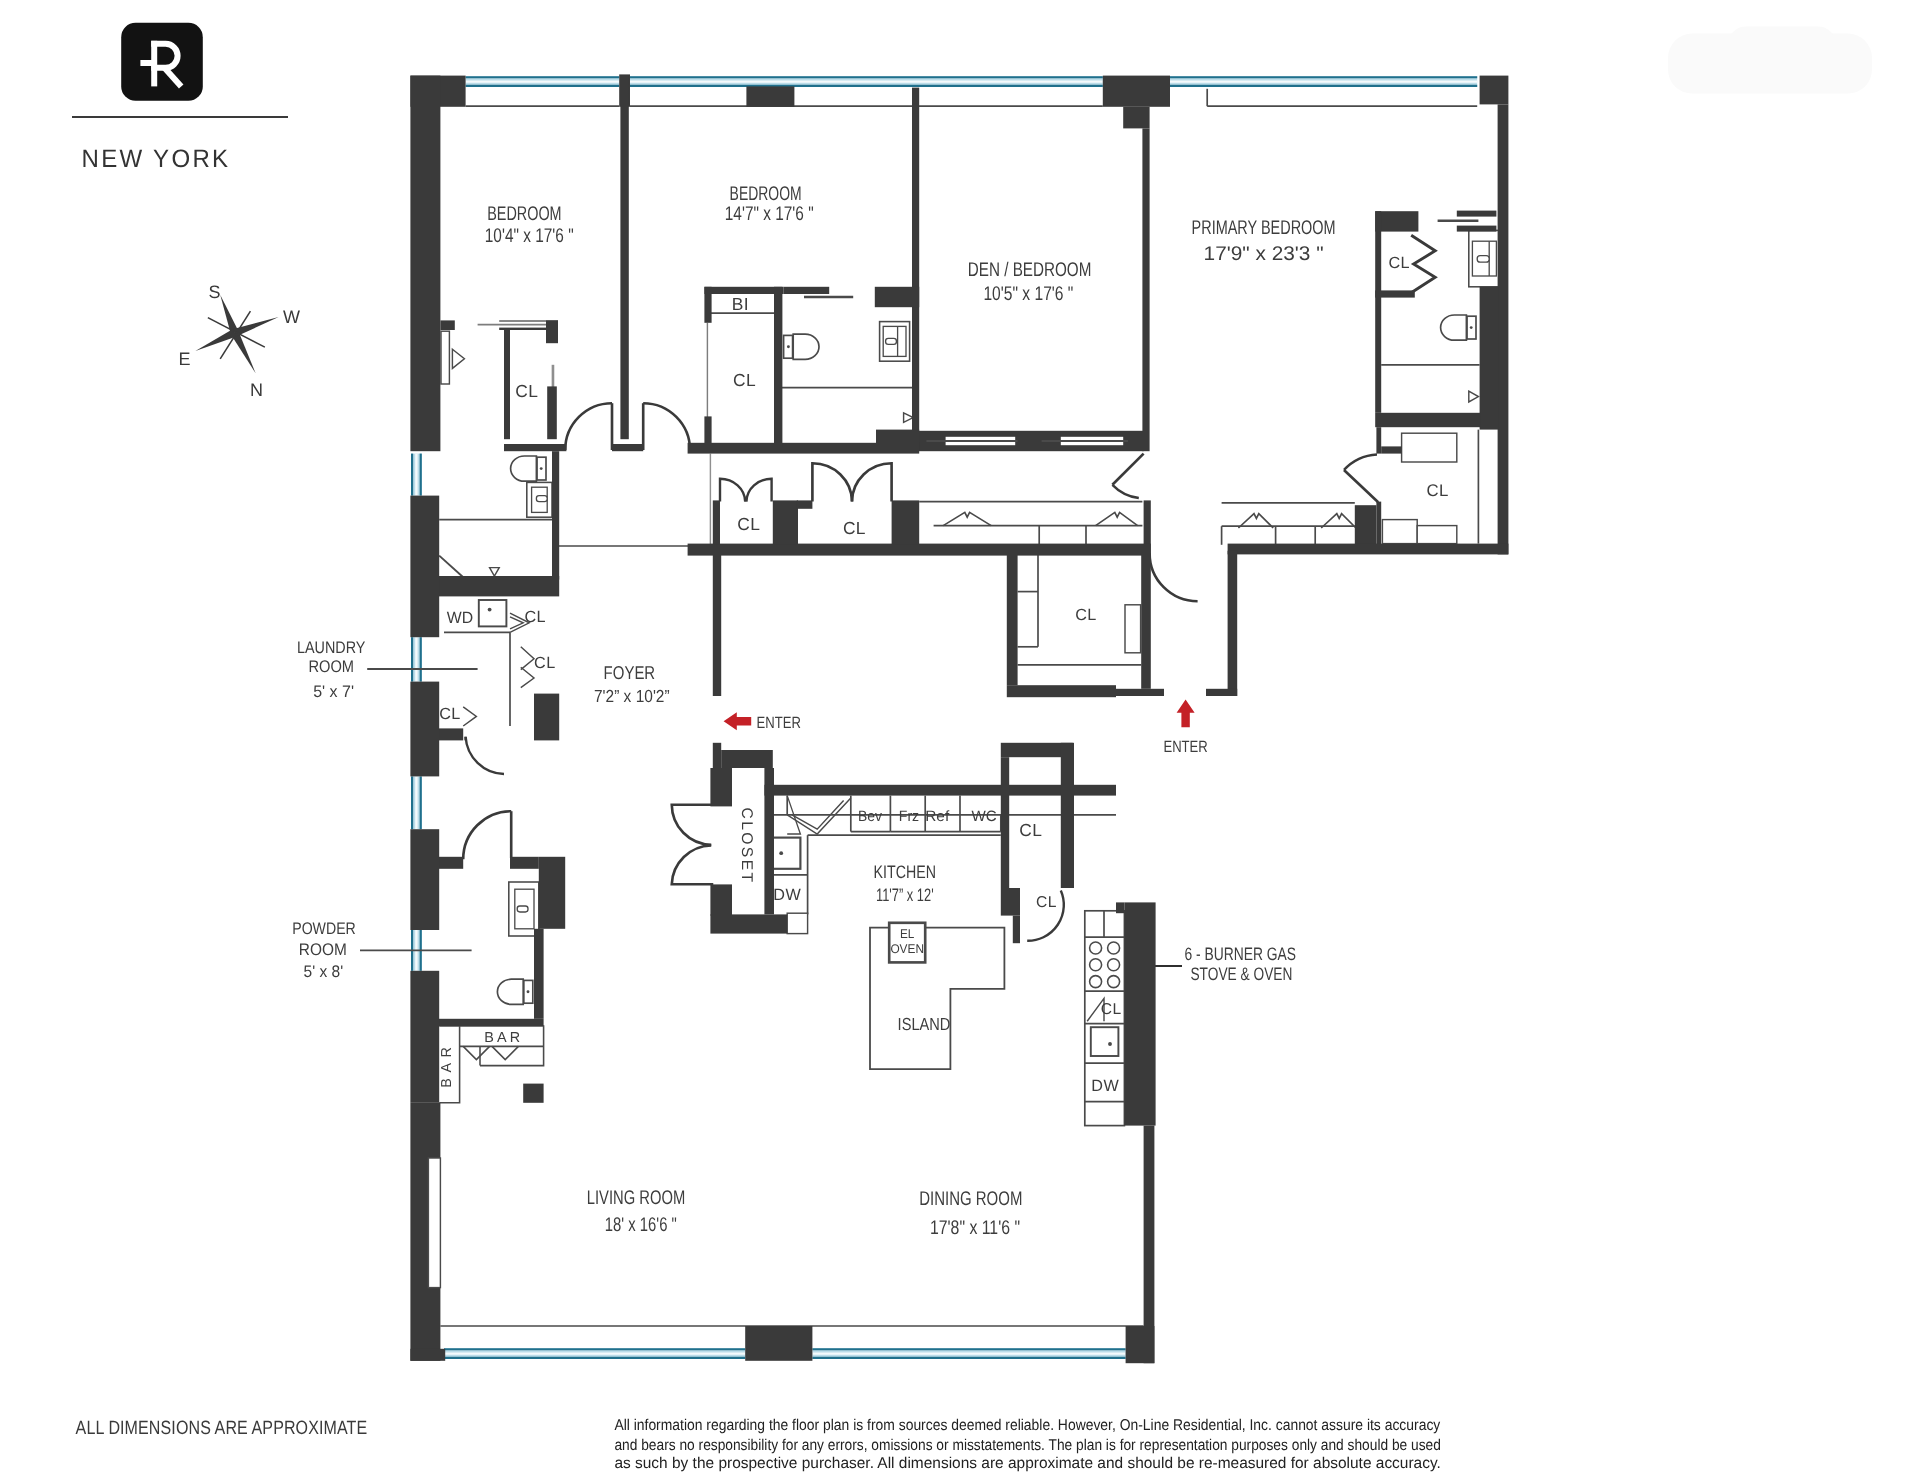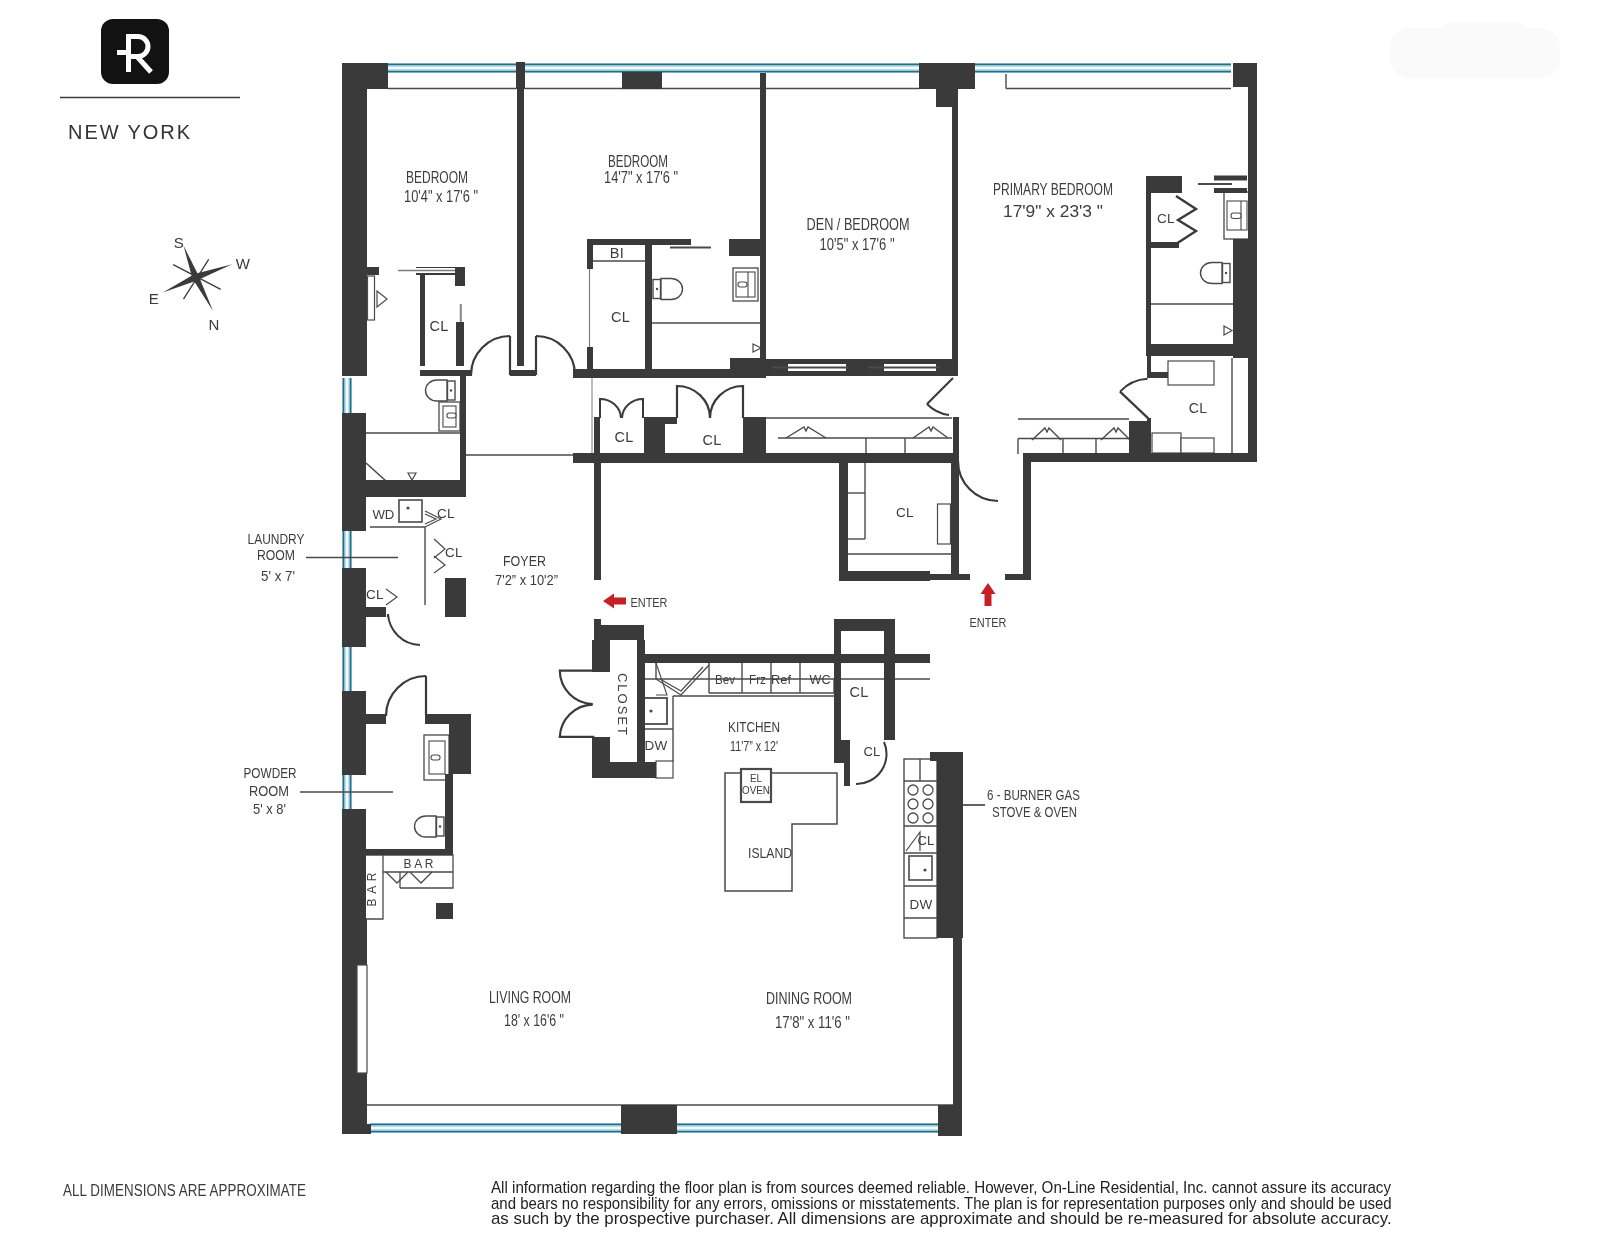--- a/index.html
+++ b/index.html
@@ -1,16 +1,16 @@
 <!DOCTYPE html>
 <html><head><meta charset="utf-8">
 <style>
 html,body{margin:0;padding:0;background:#fff;width:1600px;height:1236px;overflow:hidden}
 *{font-family:"Liberation Sans",sans-serif}
-#disc{position:absolute;left:491px;top:1180px;width:582px;font-size:17px;line-height:15.5px;
+#disc{position:absolute;left:512px;top:1180px;width:582px;font-size:13px;line-height:15.5px;
  color:#222}
 #disc div{white-space:nowrap;transform-origin:0 50%}
 #alldim{position:absolute;left:63px;top:1182px;font-size:16px;color:#3a3a3a;white-space:nowrap;transform:scaleX(0.835);transform-origin:0 0;letter-spacing:0.1px}
 </style></head>
 <body>
 <svg width="1600" height="1236" viewBox="0 0 1600 1236" style="position:absolute;left:0;top:0">
 <g fill="#fafafa">
       <rect x="1390" y="28" width="170" height="50" rx="20"></rect>
       <rect x="1440" y="22" width="90" height="40" rx="15"></rect>
     </g>

